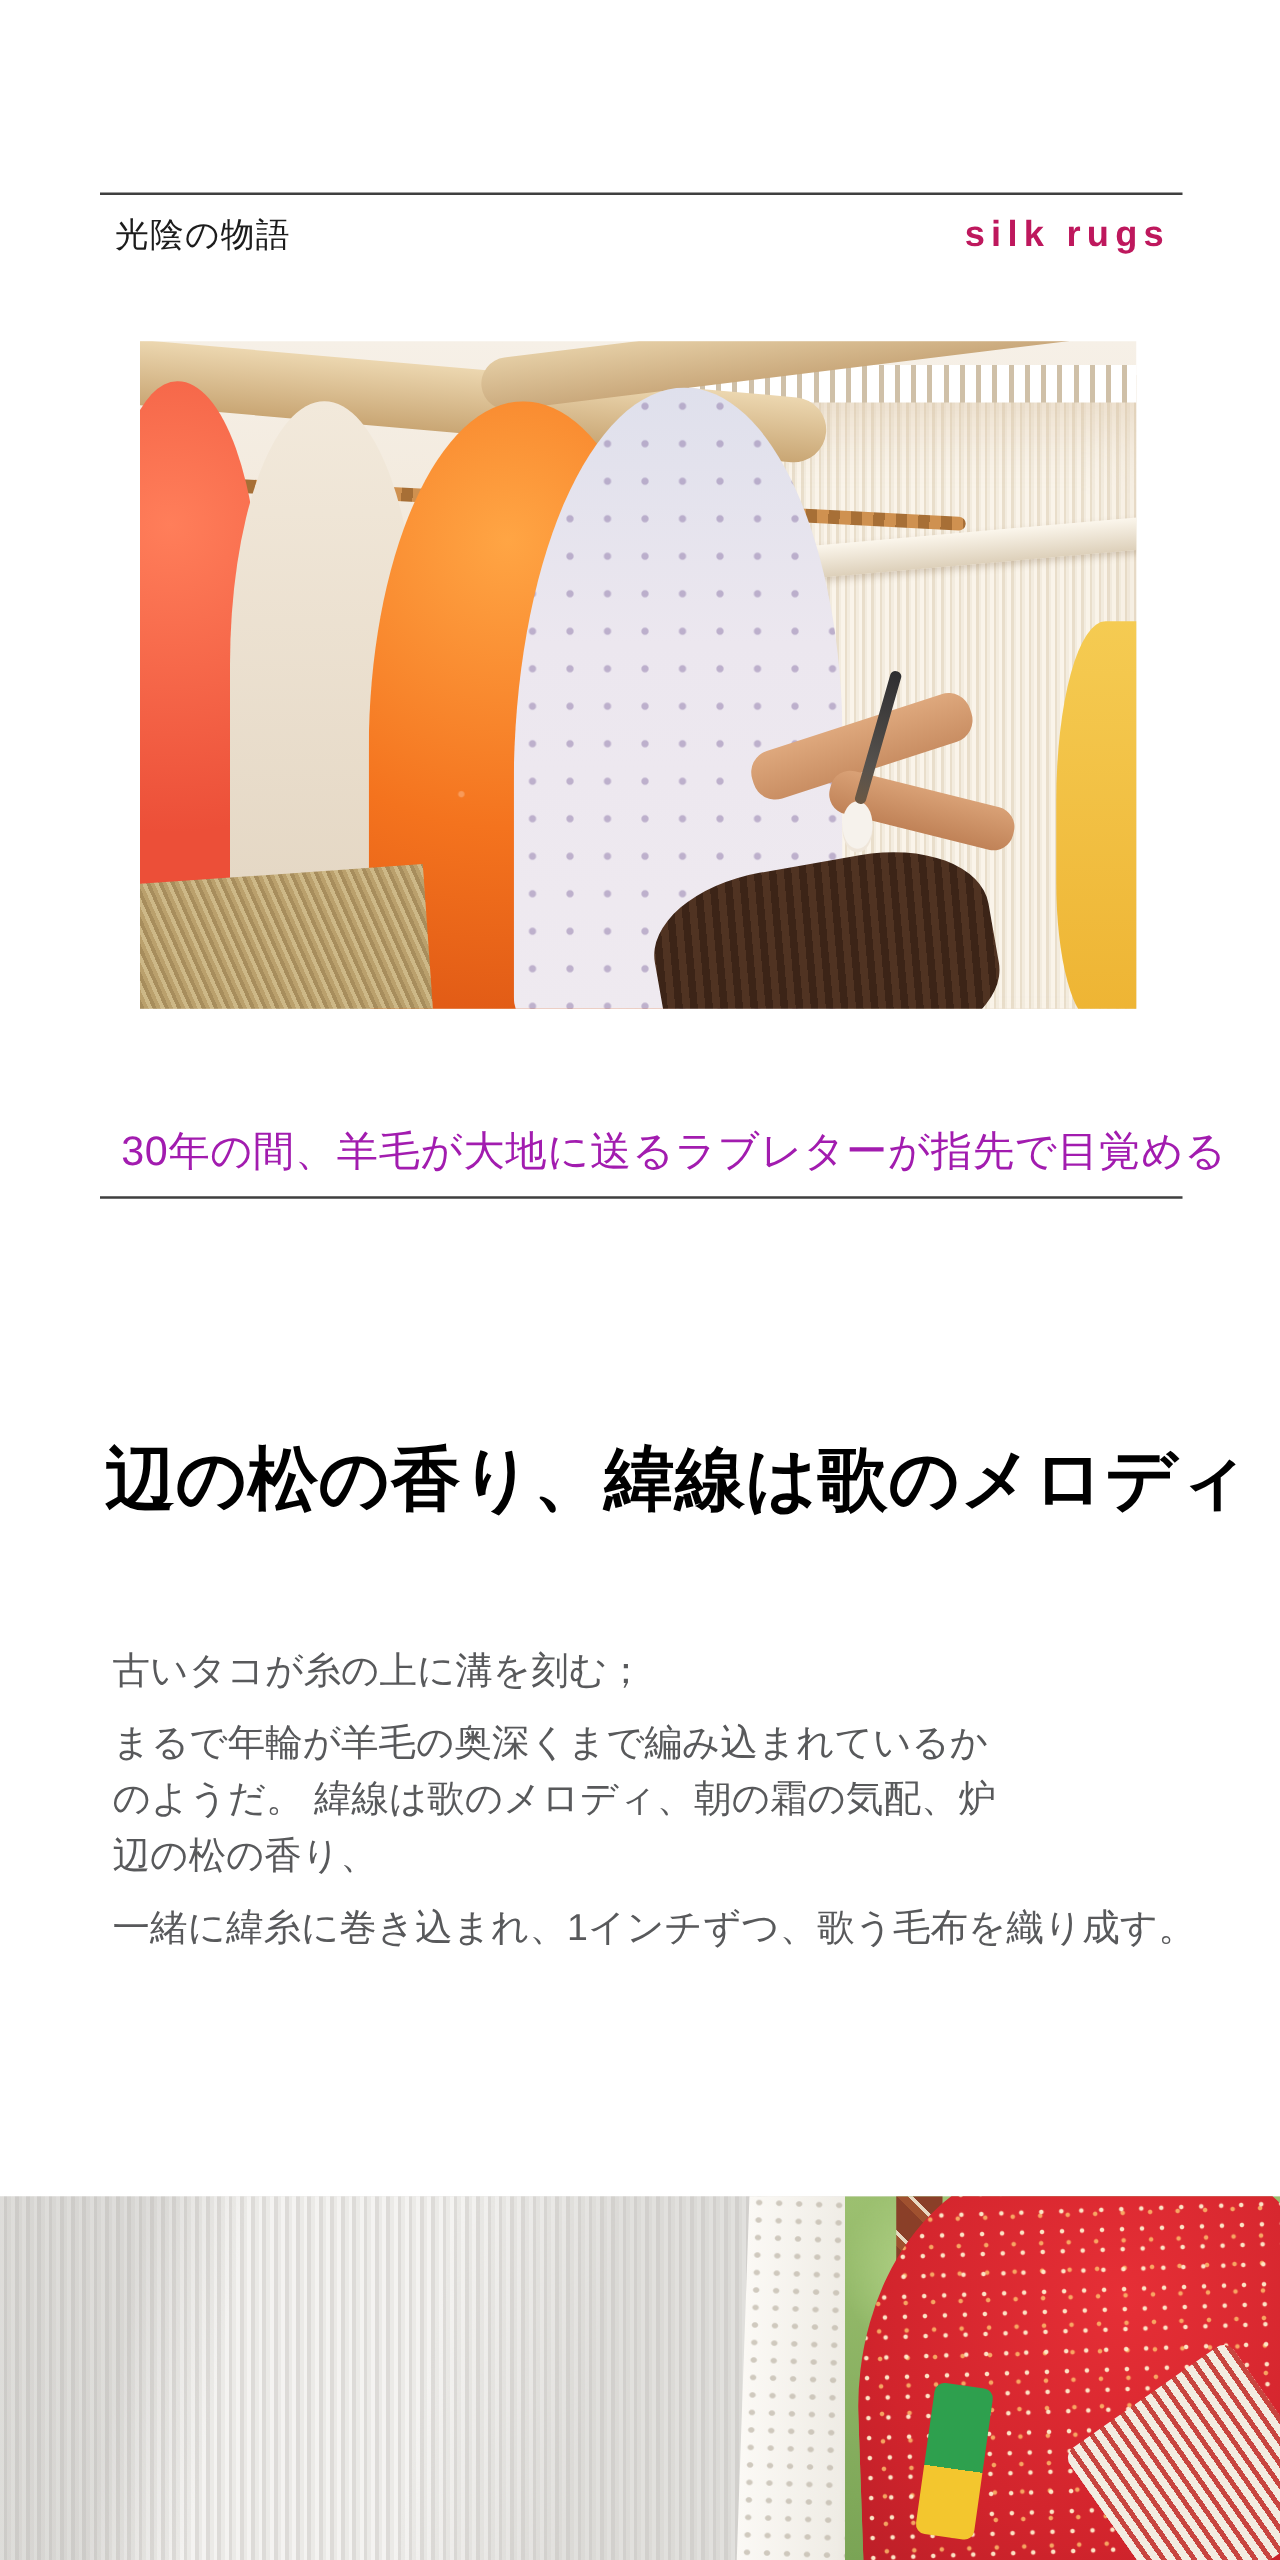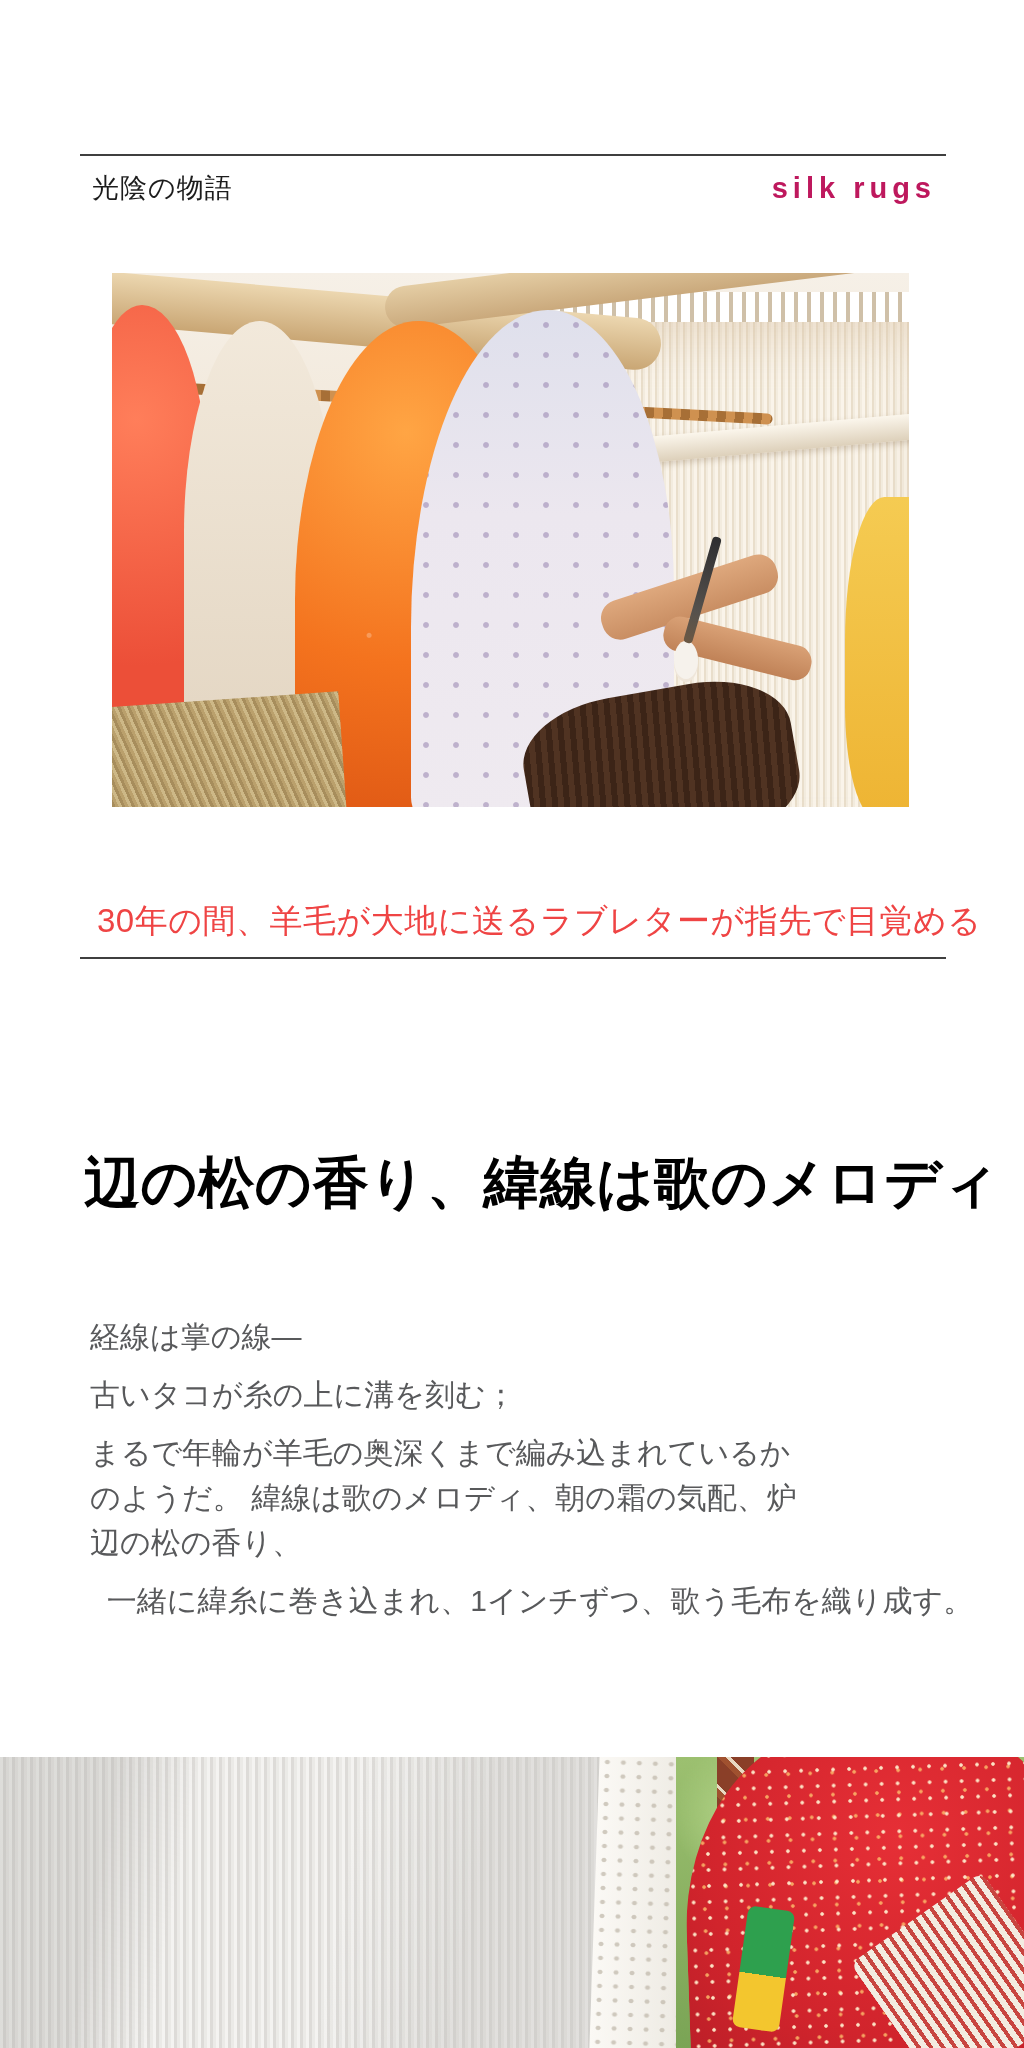--- a/index.html
+++ b/index.html
@@ -6,27 +6,27 @@
   body{font-family:"Liberation Sans","DejaVu Sans",sans-serif;}
   .page{position:relative;width:1024px;height:2048px;background:#ffffff;overflow:hidden;margin:0 auto;}
 
   .rule{position:absolute;left:80px;width:866px;height:0;border-top:2px solid #3f3f3f;}
   .rule-top{top:154px;}
   .rule-caption{top:957px;}
 
   .brand{position:absolute;top:170px;left:92px;font-size:27px;color:#1c1c1c;letter-spacing:1px;}
   .logo{position:absolute;top:172px;right:88px;font-size:29px;font-weight:700;color:#be185d;letter-spacing:5px;}
 
-  .caption{position:absolute;top:899px;left:97px;font-size:33px;color:#ef4444;letter-spacing:.5px;white-space:nowrap;}
+  .caption{position:absolute;top:899px;left:97px;font-size:33px;color:#a21caf;letter-spacing:.5px;white-space:nowrap;}
 
   .headline{position:absolute;top:1146px;left:84px;font-size:56px;font-weight:700;color:#000;letter-spacing:.5px;white-space:nowrap;}
 
   .bodycopy{position:absolute;top:1314px;left:90px;width:900px;}
   .bodycopy p{margin:0 0 13px 0;font-size:30px;line-height:1.5;color:#58595b;white-space:pre-line;}
-  .bodycopy p.last{text-align:center;}
+  .bodycopy p.last{}
 
   
   .photo1{position:absolute;top:273px;left:112px;width:797px;height:534px;overflow:hidden;
           background:linear-gradient(180deg,#f6f0e7 0%,#efe3d2 55%,#e7d8c4 100%);}
   .photo1 *{position:absolute;}
   .p1-warp{left:44%;top:5%;width:58%;height:95%;
     background:repeating-linear-gradient(90deg,#faf4ea 0 3px,#e9decb 3px 5px,#f3ecdf 5px 7px);
     box-shadow:inset 0 40px 50px rgba(214,190,160,.45);}
   .p1-coils{left:42%;top:3.5%;width:60%;height:30px;border-radius:14px;
     background:repeating-linear-gradient(90deg,#ffffff 0 9px,#cfc0a8 9px 13px);}
@@ -135,21 +135,20 @@
     <div class="p1-brown"></div>
     <div class="p1-straw"></div>
   </div>
 
   <div class="caption">30年の間、羊毛が大地に送るラブレターが指先で目覚める</div>
   <div class="rule rule-caption"></div>
 
   <div class="headline">辺の松の香り、緯線は歌のメロディ</div>
 
   <div class="bodycopy">
-    <p>経線は掌の線—</p>
     <p>古いタコが糸の上に溝を刻む；</p>
     <p>まるで年輪が羊毛の奥深くまで編み込まれているか
 のようだ。 緯線は歌のメロディ、朝の霜の気配、炉
 辺の松の香り、</p>
     <p class="last">一緒に緯糸に巻き込まれ、1インチずつ、歌う毛布を織り成す。</p>
   </div>
 
   <div class="photo2">
     <div class="p2-threads"></div>
     <div class="p2-roll"></div>

